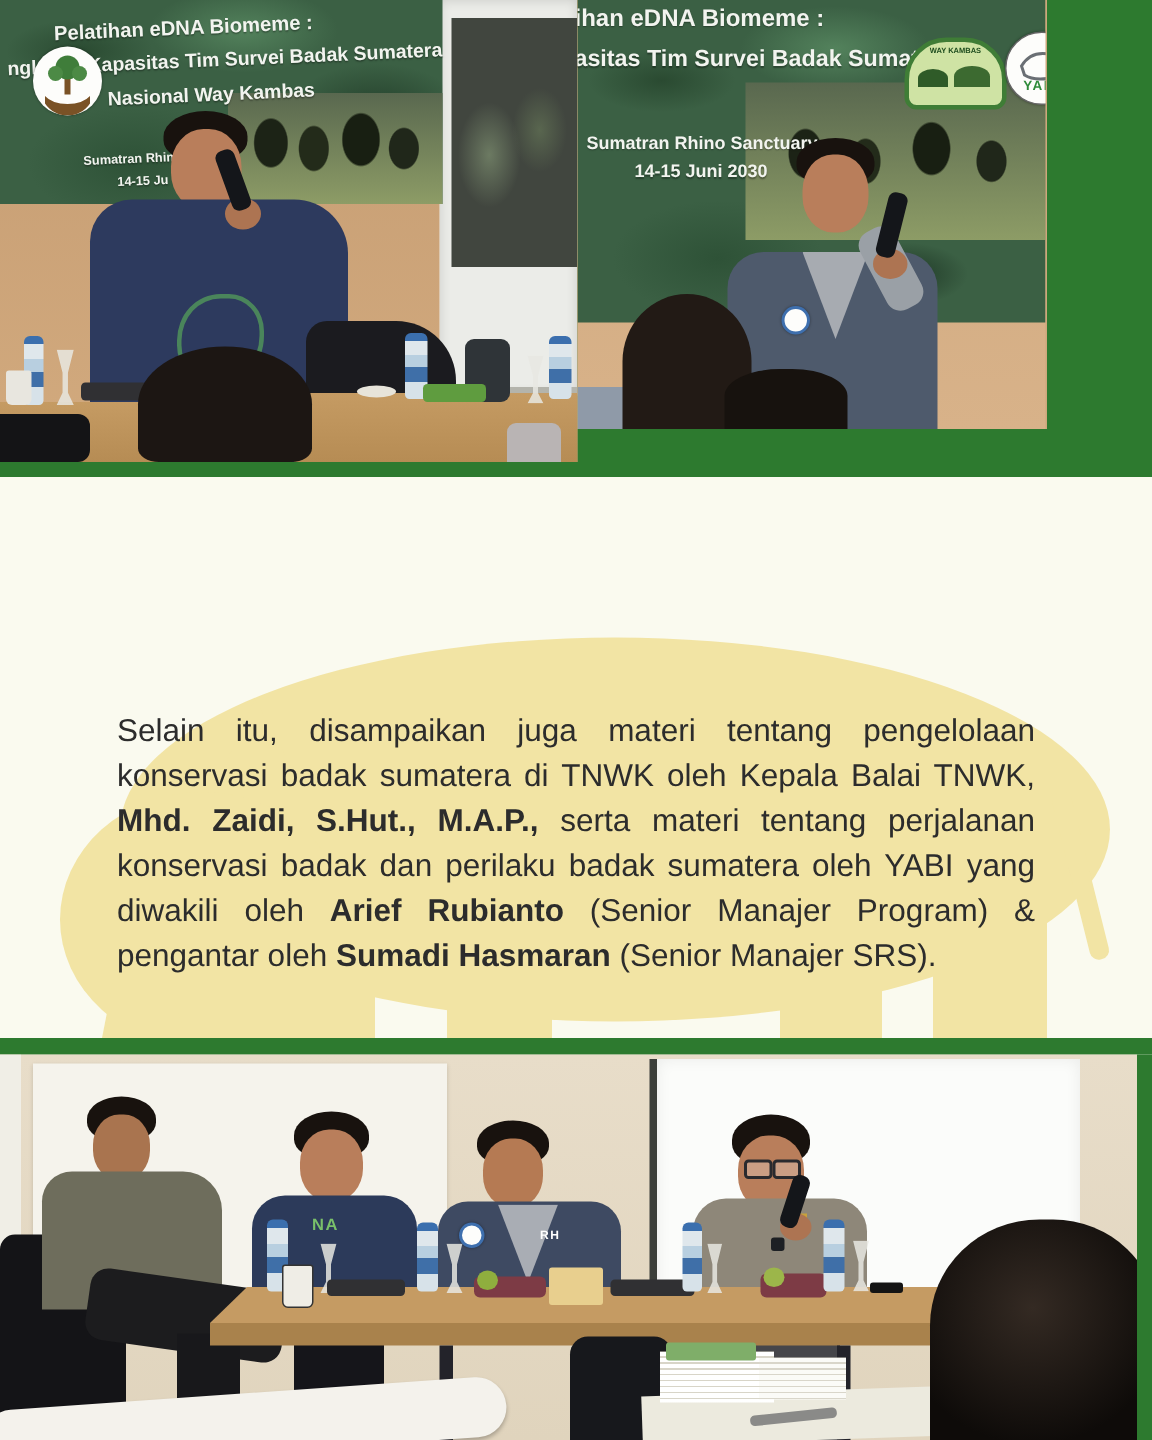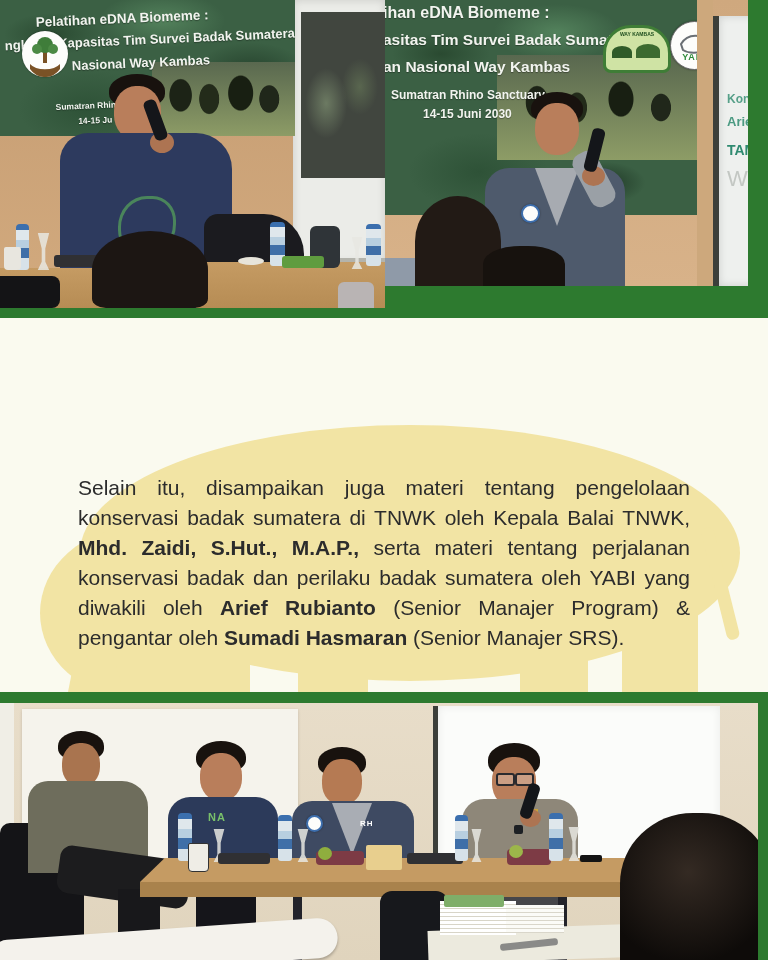--- a/index.html
+++ b/index.html
@@ -8,21 +8,21 @@
   }
   html,body{margin:0;padding:0;background:#666;}
   .page{position:relative;width:768px;height:960px;overflow:hidden;margin:0 auto;
         background:var(--cream);font-family:"Liberation Sans",sans-serif;}
   .abs{position:absolute;}
 
   
   .top-section{position:absolute;left:0;top:0;width:768px;height:318px;background:var(--brand-green);}
   .photo{position:absolute;overflow:hidden;}
   .photo-left{left:0;top:0;width:385px;height:308px;background:linear-gradient(#c59c72,#d2aa7e);}
-  .photo-right{left:385px;top:0;width:363px;height:286px;background:linear-gradient(#cfa87e,#d8b289);}
+  .photo-right{left:385px;top:0;width:313px;height:286px;background:linear-gradient(#cfa87e,#d8b289);}
 
   .camo{background-color:var(--banner-green);
     background-image:
       radial-gradient(ellipse 70px 30px at 18% 25%, #2a4a31 0%, transparent 70%),
       radial-gradient(ellipse 90px 40px at 55% 15%, #53825c 0%, transparent 70%),
       radial-gradient(ellipse 80px 45px at 85% 55%, #24402b 0%, transparent 72%),
       radial-gradient(ellipse 100px 55px at 30% 80%, #2e5237 0%, transparent 70%),
       radial-gradient(ellipse 60px 30px at 70% 85%, #1f3826 0%, transparent 70%);}
   .field-photo{background:linear-gradient(#59684f 0%,#47553d 55%,#7d8f5e 80%,#5d6b44 100%);
     background-image:
@@ -128,21 +128,20 @@
       <div class="abs" style="left:-10px;top:276px;width:70px;height:32px;background:#141416;border-radius:8px;"></div>
       <div class="abs" style="left:92px;top:231px;width:116px;height:77px;background:#1c1613;border-radius:50% 50% 12% 12%;"></div>
     </div>
 
     <div class="photo photo-right">
 
       <div class="abs camo" style="left:0;top:0;width:312px;height:215px;">
         <div class="abs field-photo" style="left:112px;top:55px;width:200px;height:105px;"></div>
         <div class="abs banner-text" style="left:-2px;top:4px;font-size:16px;">ihan eDNA Biomeme :</div>
         <div class="abs banner-text" style="left:-2px;top:31px;font-size:15.5px;">asitas Tim Survei Badak Sumatera</div>
-        <div class="abs banner-text" style="left:-2px;top:58px;font-size:15.5px;">an Nasional Way Kambas</div>
         <div class="abs banner-text small-cap" style="left:6px;top:88px;font-size:12px;">Sumatran Rhino Sanctuary ,</div>
         <div class="abs banner-text small-cap" style="left:38px;top:107px;font-size:12px;">14-15 Juni 2030</div>
       </div>
 
       <div class="abs" style="left:218px;top:25px;width:62px;height:42px;background:#cfe3a4;border:3px solid #3f7d36;border-radius:28px 28px 8px 8px;overflow:hidden;">
         <div style="font-size:5px;font-weight:700;color:#1e4d1e;text-align:center;margin-top:3px;">WAY KAMBAS</div>
         <div class="abs" style="left:6px;top:18px;width:20px;height:12px;background:#2f5b28;border-radius:50% 50% 0 0;"></div>
         <div class="abs" style="left:30px;top:16px;width:24px;height:14px;background:#3c6a30;border-radius:50% 50% 0 0;"></div>
       </div>
       <div class="abs logo-circle" style="left:285px;top:21px;width:47px;height:47px;border:1px solid #666;">

